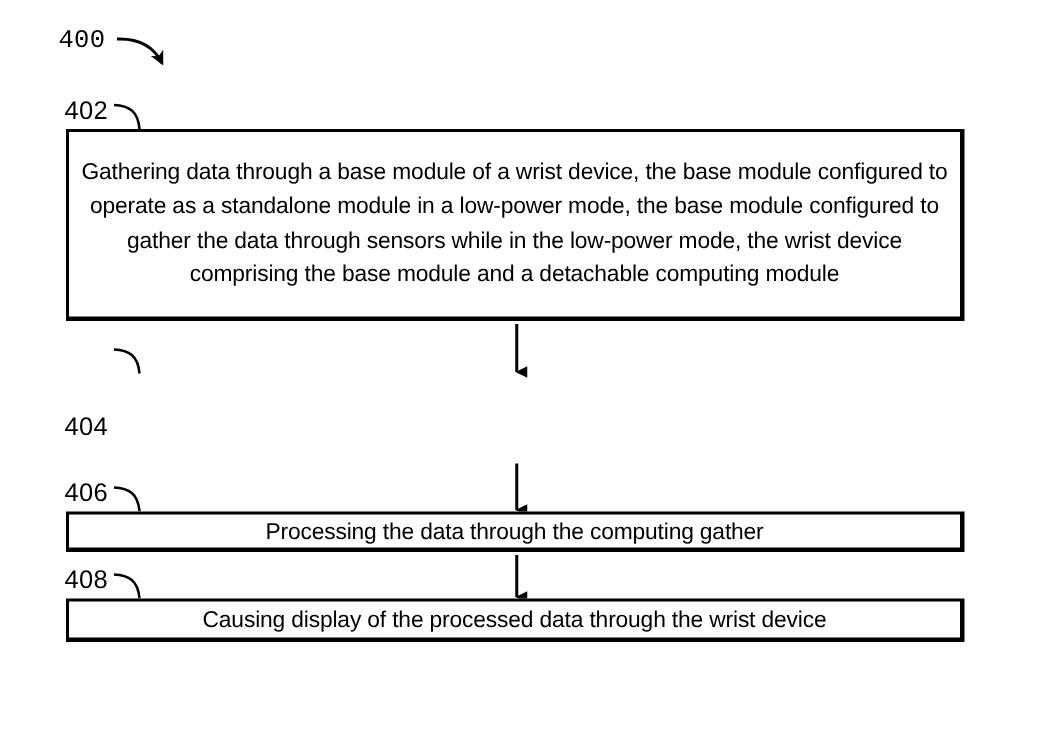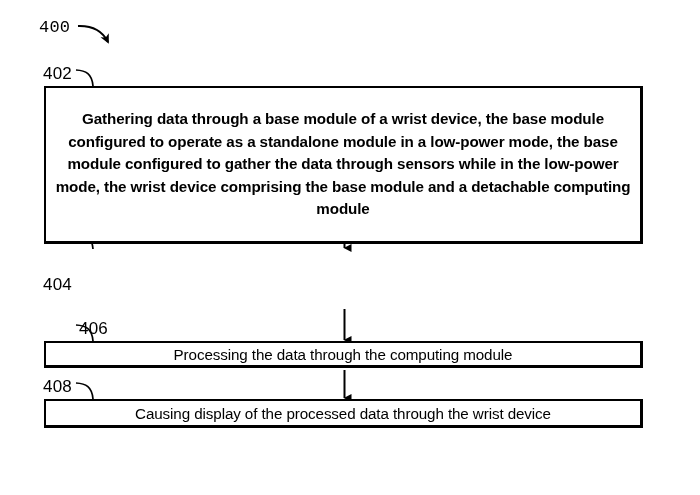--- a/index.html
+++ b/index.html
@@ -30,21 +30,21 @@
     font-family: "Liberation Sans", "DejaVu Sans", sans-serif;
     font-size: 17px;
     line-height: 19px;
     letter-spacing: 0.2px;
     color: #000000;
     white-space: nowrap;
   }
   #ref-400 { left: 39px;  top: 18px; font-family: Liberation Mono, monospace; }
   #ref-402 { left: 43px;  top: 64px; text-align: center; }
   #ref-404 { left: 43px;  top: 227px; margin-top: 48px; }
-  #ref-406 { left: 43px;  top: 319px; margin-left: 36px; }
+  #ref-406 { left: 43px;  top: 319px; }
   #ref-408 { left: 43px;  top: 377px; }
 
   
   #leader-layer {
     position: absolute;
     left: 0;
     top: 0;
     width: 700px;
     height: 495px;
     pointer-events: none;
@@ -71,21 +71,21 @@
     text-align: center;
     font-family: "Liberation Sans", "DejaVu Sans", sans-serif;
     font-size: 15.2px;
     line-height: 22.6px;
     letter-spacing: -0.1px;
     color: #000000;
     padding: 0 6px;
     box-sizing: border-box;
   }
 
-  #box-402 { top: 86px;  height: 158px; font-weight: bold; }
+  #box-402 { top: 86px;  height: 128px; }
   #box-404 { top: 249px; height: 58px; }
   #box-406 { top: 341px; height: 27px; }
   #box-408 { top: 399px; height: 29px; }
 
   #box-406 .box-text,
   #box-408 .box-text {
     line-height: 21px;
   }
 </style>
 </head>
@@ -124,20 +124,20 @@
   <div class="ref-label" id="ref-406">406</div>
 
   <div class="ref-label" id="ref-408">408</div>
 
   <div class="process-box" id="box-402">
     <span class="box-text">Gathering data through a base module of a wrist device, the base module configured to operate as a standalone module in a low-power mode, the base module configured to gather the data through sensors while in the low-power mode, the wrist device comprising the base module and a detachable computing module</span>
   </div>
 
 
   <div class="process-box" id="box-406">
-    <span class="box-text">Processing the data through the computing module</span>
+    <span class="box-text">Processing the data through the computing gather</span>
   </div>
 
   <div class="process-box" id="box-408">
     <span class="box-text">Causing display of the processed data through the wrist device</span>
   </div>
 
 </div>
 
 </body></html>

